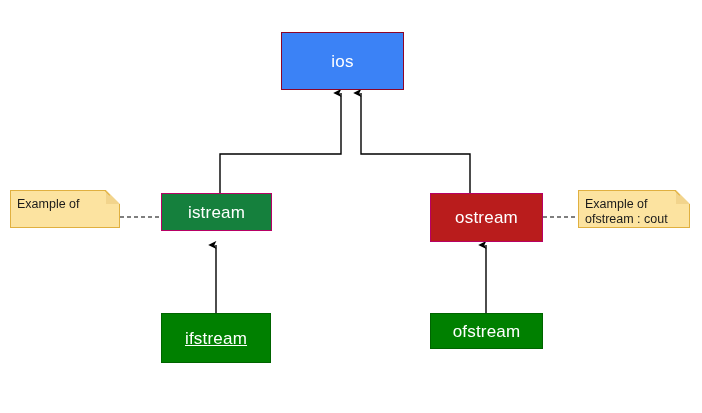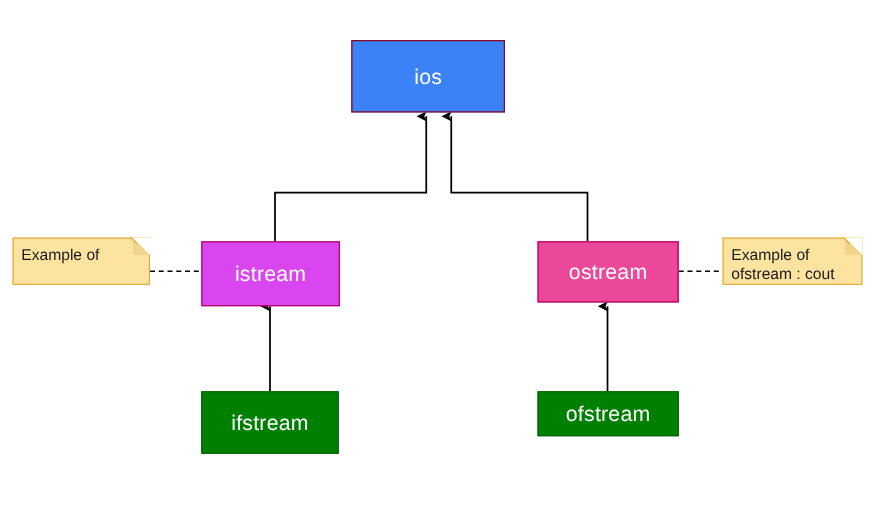--- a/index.html
+++ b/index.html
@@ -44,36 +44,37 @@
   }
 
   .node-ios {
     left: 281px;  top: 32px;
     width: 123px; height: 58px;
     background: #3b82f6;
     border-color: #8d0527;
   }
   .node-istream {
     left: 161px;  top: 193px;
-    width: 111px; height: 52px;
-    background: #d946ef;
+    width: 111px; height: 38px;
+    background: #15803d;
     border-color: #b80065;
   }
   .node-ostream {
     left: 430px;  top: 193px;
     width: 113px; height: 49px;
-    background: #ec4899;
+    background: #b91c1c;
     border-color: #b80065;
     text-align: center;
   }
   .node-ifstream {
     left: 161px;  top: 313px;
     width: 110px; height: 50px;
     background: #008000;
     border-color: #006400;
+    text-decoration: underline;
   }
   .node-ofstream {
     left: 430px;  top: 313px;
     width: 113px; height: 36px;
     background: #008000;
     border-color: #006400;
   }
 
   
   .note {

